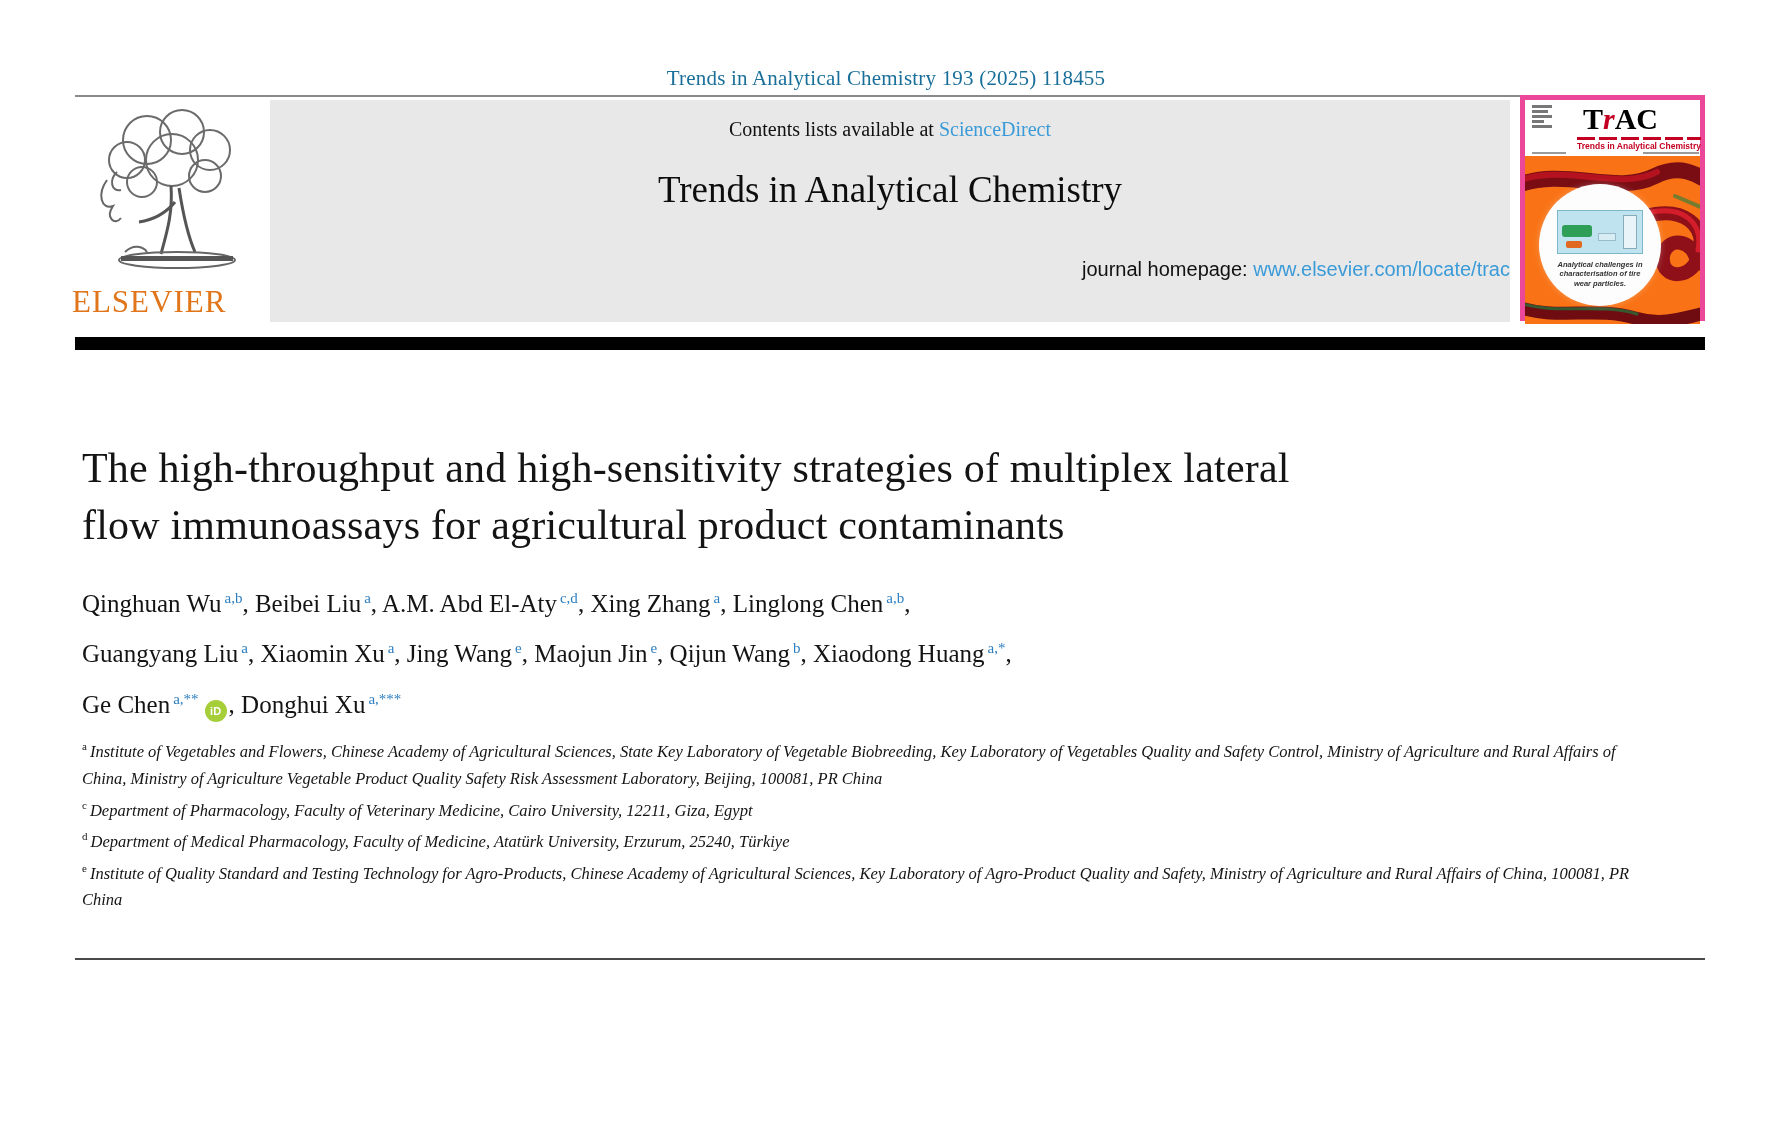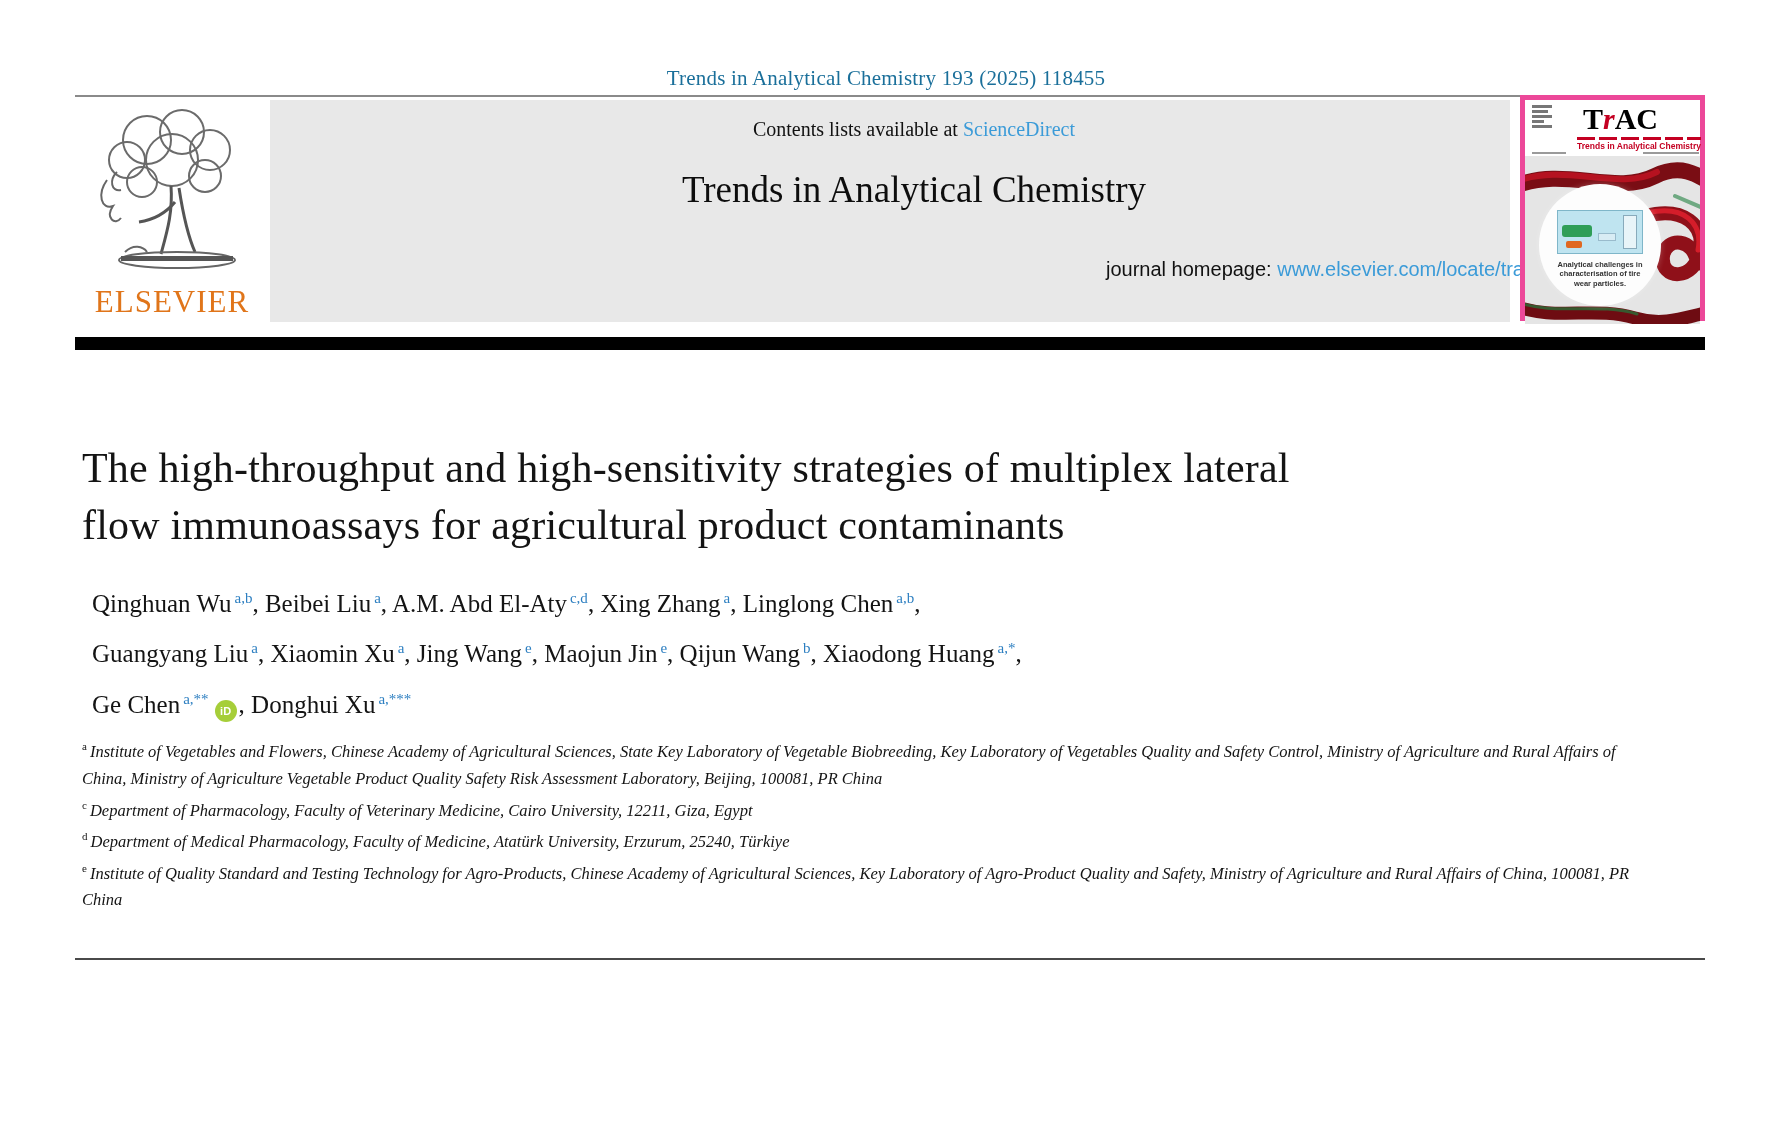--- a/index.html
+++ b/index.html
@@ -11,63 +11,63 @@
   
   .citation {
     position:absolute; top:30px; left:0; width:100%; text-align:center;
     font-size:21px; color:#1a6f9a; letter-spacing:.2px;margin-top:36px;
   }
   
   .rule-top { position:absolute; left:75px; top:95px; width:1630px; height:2px; background:#8a8a8a; }
   .bar-black { position:absolute; left:75px; top:337px; width:1630px; height:13px; background:#000; }
   .rule-bottom { position:absolute; left:75px; top:958px; width:1630px; height:2px; background:#4a4a4a; }
   
-  .banner { position:absolute; left:270px; top:100px; width:1240px; height:222px; background:#e8e8e8;padding-left:24px; }
+  .banner { position:absolute; left:270px; top:100px; width:1240px; height:222px; background:#e8e8e8; }
   .banner .contents { position:absolute; top:18px; width:100%; text-align:center; font-size:20px; color:#111; }
   .banner .contents a, .link-blue { color:#3b9bd8; text-decoration:none; }
   .banner .jtitle { position:absolute; top:68px; width:100%; text-align:center; font-size:37px; color:#0d0d0d; }
   .banner .homepage { position:absolute; top:158px; width:100%; text-align:right;
     font-family:"Liberation Sans","DejaVu Sans",sans-serif; font-size:20px; color:#111; }
   
   .pub { position:absolute; left:72px; top:102px; width:200px; height:222px; }
   .pub svg { display:block; margin:0 auto; }
   .pub .pubname {
-    text-align:center; font-size:31px; color:#e0751a; letter-spacing:1px; margin-top:2px;
+    text-align:left; font-size:31px; color:#e0751a; letter-spacing:1px; margin-top:2px;
     font-family:"Liberation Serif","DejaVu Serif",serif;
   }
   
   .cover { position:absolute; left:1520px; top:95px; width:185px; height:226px; border:5px solid #ec4899; background:#fff; }
   .cover .band { position:relative; width:100%; height:56px; background:#fff; }
   .cover .minilogo { position:absolute; left:7px; top:5px; width:20px; height:28px; }
   .cover .minilogo div { height:3px; background:#777; margin-bottom:2px; }
   .cover .minilogo div:nth-child(2){ width:80%; }
   .cover .minilogo div:nth-child(4){ width:60%; }
   .cover .brand { position:absolute; left:58px; top:2px; font-size:30px; font-weight:bold; color:#000; }
   .cover .brand .r { color:#c40022; font-style:italic; }
   .cover .redline { position:absolute; left:52px; top:37px; width:124px; height:3px;
     background:repeating-linear-gradient(90deg,#c40022 0 18px,#fff 18px 22px); }
   .cover .sub { position:absolute; left:52px; top:41px; width:130px; font-size:8.5px; font-weight:bold; color:#c40022;
     font-family:"Liberation Sans","DejaVu Sans",sans-serif; }
   .cover .tinyrow { position:absolute; left:7px; top:52px; width:171px; height:2px; }
   .cover .tinyrow .t1 { position:absolute; left:0; width:34px; height:2px; background:#9a9a9a; }
   .cover .tinyrow .t2 { position:absolute; right:4px; width:56px; height:2px; background:#9a9a9a; }
-  .cover .body { position:relative; width:100%; height:168px; background:#e5e5e5; overflow:hidden; }
+  .cover .body { position:relative; width:100%; height:168px; background:#f97316; overflow:hidden;font-style:italic; }
   .cover .circle { position:absolute; left:14px; top:28px; width:122px; height:122px; border-radius:50%; background:#fdfdfd;
     box-shadow:0 0 6px rgba(255,255,255,.25); }
   .cover .panel { position:absolute; left:18px; top:26px; width:86px; height:44px; background:#bfe4f0; border:1px solid #7fb6c9; }
   .cover .panel .blob1 { position:absolute; left:4px; top:14px; width:30px; height:12px; background:#2f9e57; border-radius:3px; }
   .cover .panel .blob2 { position:absolute; left:8px; top:30px; width:16px; height:7px; background:#e06820; border-radius:2px; }
   .cover .panel .blob3 { position:absolute; right:5px; top:4px; width:14px; height:34px; background:#e8f4f8; border:1px solid #8ab; }
   .cover .panel .blob4 { position:absolute; left:40px; top:22px; width:18px; height:8px; background:#d8ecf4; border:1px solid #9bc; }
   .cover .caption { position:absolute; left:12px; top:76px; width:98px; text-align:center;
     font-family:"Liberation Sans","DejaVu Sans",sans-serif; font-size:7.5px; font-weight:bold; color:#333; line-height:1.25; }
   
   .title { position:absolute; left:82px; top:440px; width:1480px; font-size:42px; color:#141414; line-height:57px; letter-spacing:.2px; }
   .authors { position:absolute; left:82px; top:576px; width:1480px; font-size:25px; color:#141414; }
-  .author-line { line-height:45px;margin-left:10px; }
+  .author-line { line-height:45px; }
   .authors sup { color:#2d7fc1; font-size:15px; margin-left:3px; }
   .orcid { display:inline-block; width:22px; height:22px; border-radius:50%; background:#a6ce39; color:#fff;
     font-family:"Liberation Sans","DejaVu Sans",sans-serif; font-size:11px; font-weight:bold;
     text-align:center; line-height:22px; vertical-align:-2px; margin:0 2px 0 6px; cursor:pointer; }
   .affils { position:absolute; left:82px; top:733px; width:1560px; font-size:16.5px; font-style:italic; color:#141414; line-height:27px; }
   .affils sup { font-size:11px; font-style:normal; margin-right:3px; }
 </style>
 </head>
 <body>
 

